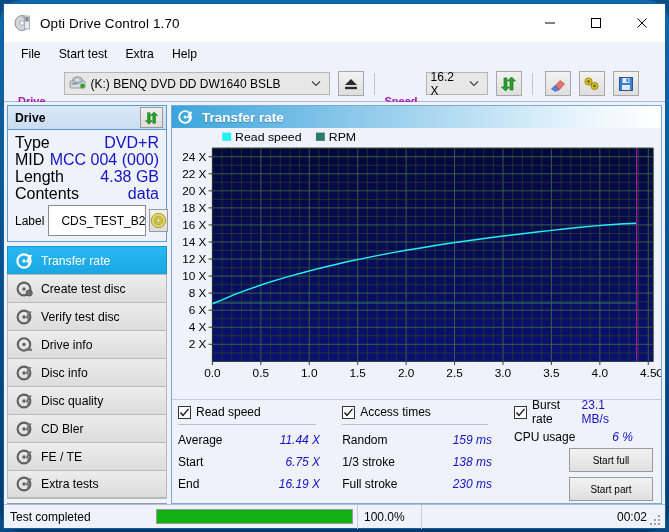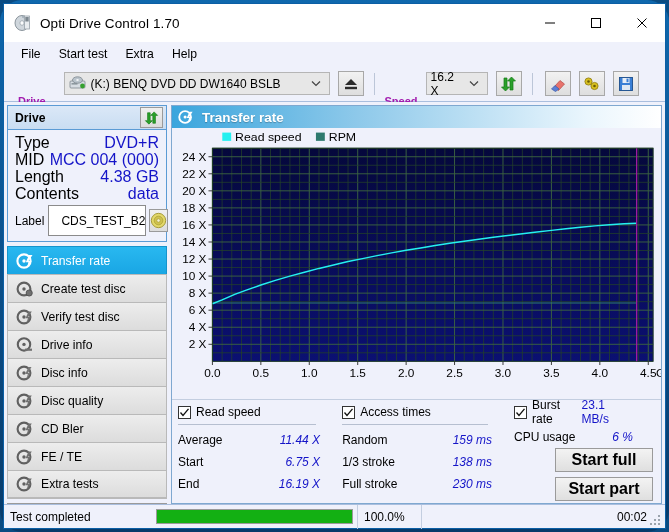--- a/index.html
+++ b/index.html
@@ -211,25 +211,25 @@
   }
   .chk svg { display:block; }
   .chkrow .ctxt { font-size:12px;color:#000; }
   .chkrow .cval { margin-left:auto; color:#1414c8; font-size:12px; padding-right:22px;}
   .hr { height:1px;background:#b6bfd0;margin:2px 26px 4px 0; }
   .rrow { display:flex; font-size:12px; line-height:22px; }
   .rrow .k { color:#000; }
   .rrow .v { margin-left:auto; color:#1414c8; padding-right:22px;font-style:italic; }
   .btncol { display:flex;flex-direction:column;align-items:flex-end;gap:5px;padding-right:2px; }
   .actbtn {
-    width:98px;height:24px;
+    width:84px;height:24px;
     border:1px solid #9a9a9a;
     background: linear-gradient(180deg,#f3f3f3,#dfdfdf);
     display:flex;align-items:center;justify-content:center;
-    font-size:16px;color:#000;font-weight:bold;
+    font-size:10px;color:#000;
   }
   
   .statusbar {
     height: 24px; flex:0 0 24px;
     background:#eff1fb;
     border-top:1px solid #a9bede;
     display:flex;align-items:center;
     font-size:12px;color:#000;
   }
   .sb-msg { width: 148px; padding-left:6px; }

